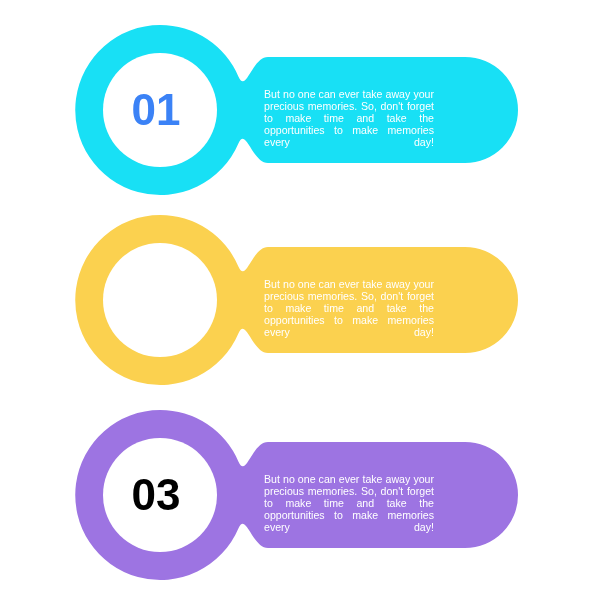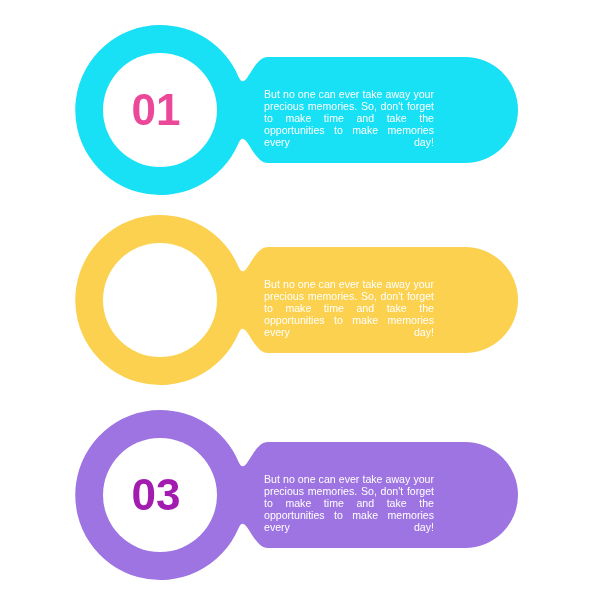--- a/index.html
+++ b/index.html
@@ -78,21 +78,21 @@
                A 85 85 0 0 1 238.5 56.8
                C 246 74 252 37 268 37
                L 465 37
                A 53 53 0 0 1 465 143
                L 268 143
                C 252 143 246 106 238.5 123.2
                A 85 85 0 1 1 160 5
                Z" fill="#18E0F5"></path>
       <circle cx="160" cy="90" r="57" fill="#ffffff"></circle>
     </svg>
-    <div class="row-number" style="color: #ec4899;">01</div>
+    <div class="row-number" style="color: #3b82f6;">01</div>
     <div class="row-text" style="color: rgb(255, 255, 255);">But no one can ever take away your precious memories. So, don't forget to make time and take the opportunities to make memories every day!</div>
   </div>
 
   <div class="row" style="top:210px;">
     <svg class="row-shape" viewBox="0 0 600 180">
       <path d="M 160 5
                A 85 85 0 0 1 238.5 56.8
                C 246 74 252 37 268 37
                L 465 37
                A 53 53 0 0 1 465 143
@@ -111,17 +111,17 @@
                A 85 85 0 0 1 238.5 56.8
                C 246 74 252 37 268 37
                L 465 37
                A 53 53 0 0 1 465 143
                L 268 143
                C 252 143 246 106 238.5 123.2
                A 85 85 0 1 1 160 5
                Z" fill="#9D74E2"></path>
       <circle cx="160" cy="90" r="57" fill="#ffffff"></circle>
     </svg>
-    <div class="row-number" style="color: #a21caf;">03</div>
+    <div class="row-number" style="color: #000000;">03</div>
     <div class="row-text" style="color: rgb(255, 255, 255);">But no one can ever take away your precious memories. So, don't forget to make time and take the opportunities to make memories every day!</div>
   </div>
 
 </div>
 
 </body></html>

